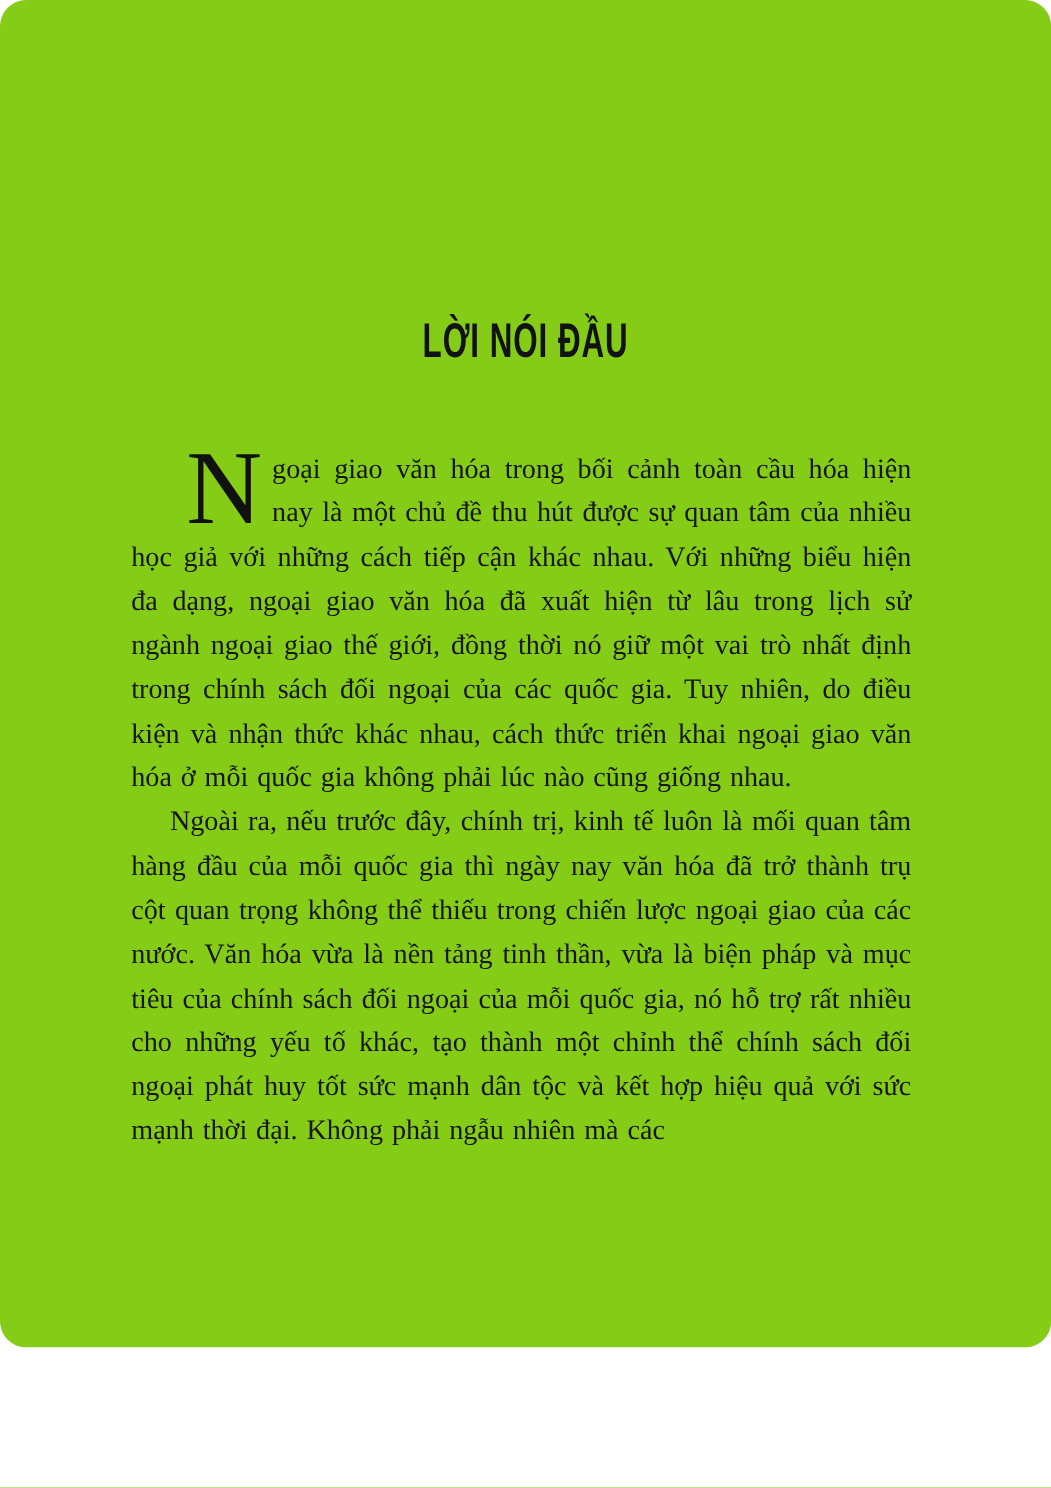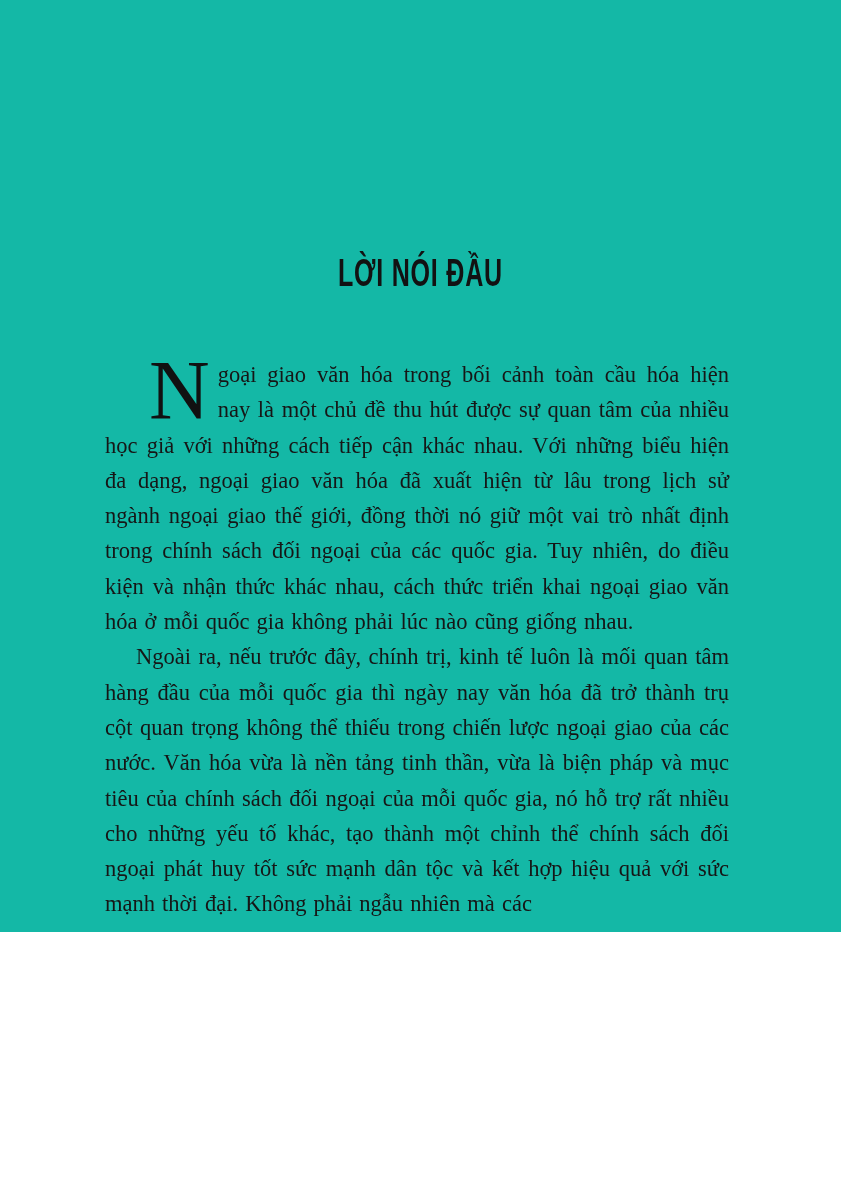--- a/index.html
+++ b/index.html
@@ -3,25 +3,26 @@
 <meta charset="utf-8">
 <style>
   html, body {
     margin: 0;
     padding: 0;
     background: #ffffff;
   }
   .page {
     position: relative;
     width: 841px;
-    height: 932px;
-    background: #14b8a6;
+    height: 1078px;
+    background: #84cc16;
     color: #161616;
     font-family: "Liberation Serif", serif;
     overflow: hidden;
+    border-radius: 21px;
   }
   .chapter-title {
     position: absolute;
     top: 254px;
     left: 0;
     width: 100%;
     margin: 0;
     text-align: center;
     font-family: "Liberation Sans", sans-serif;
     font-weight: 800;

